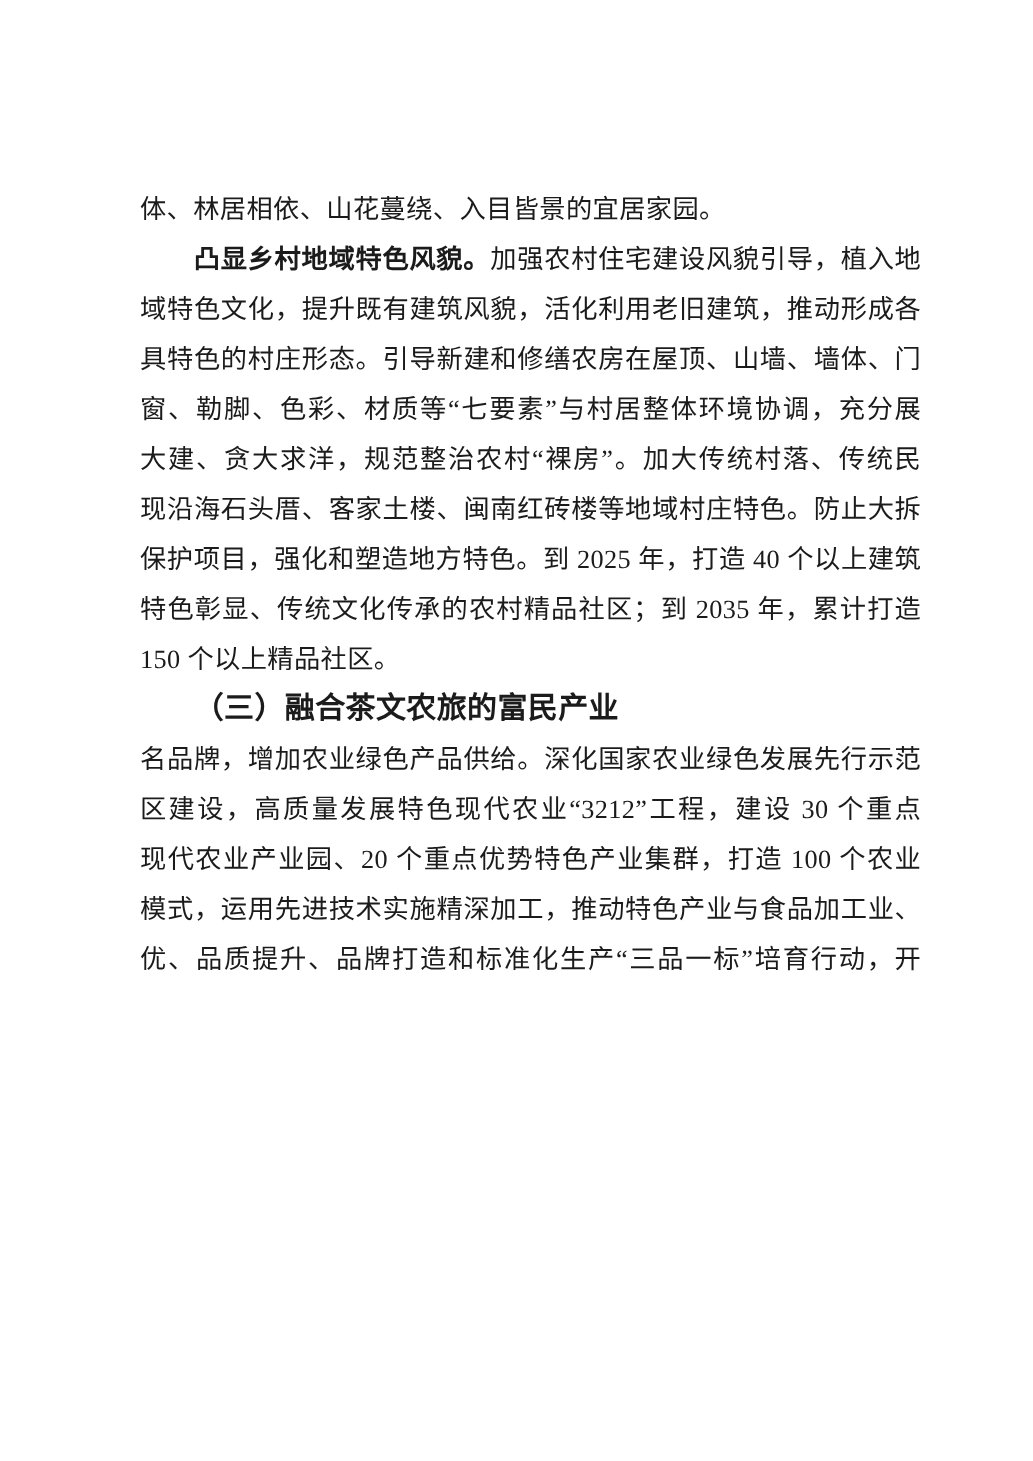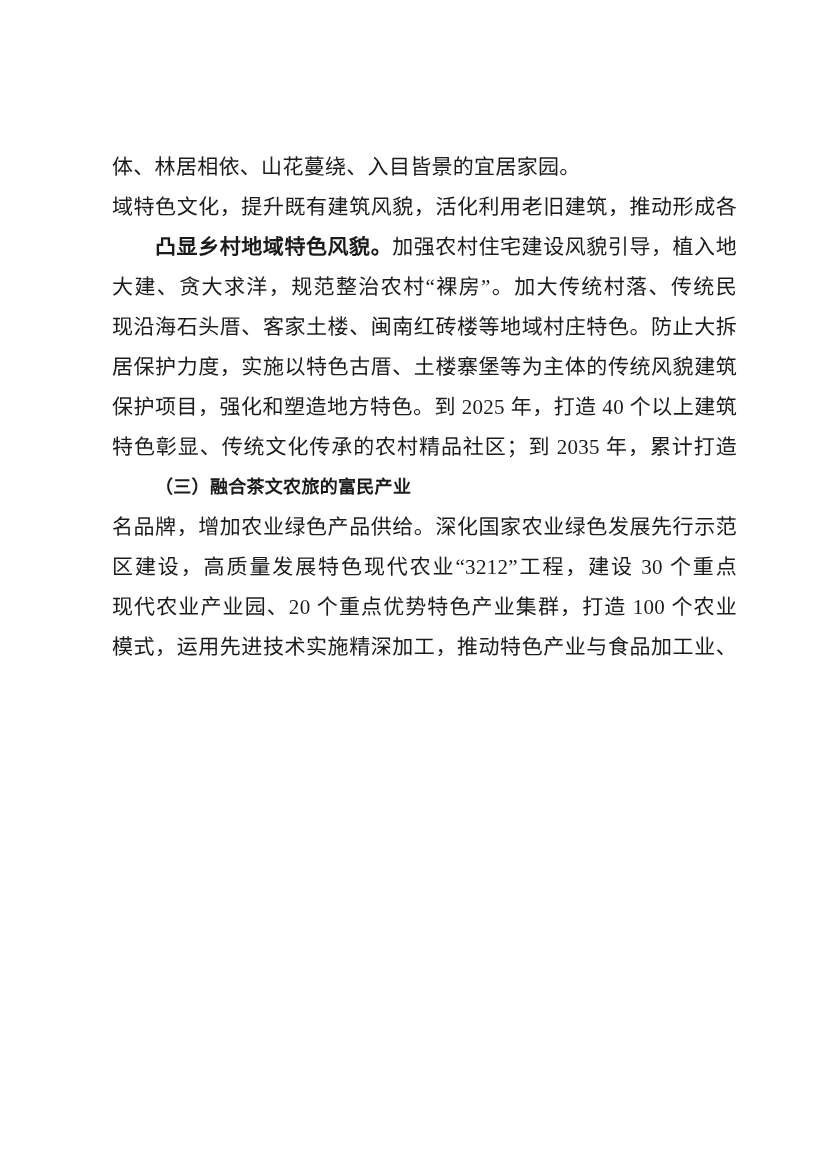--- a/index.html
+++ b/index.html
@@ -34,50 +34,53 @@
   }
   .line.j {
     text-align: justify;
     text-align-last: justify;
     text-justify: inter-character;
   }
   .line.ind {
     padding-left: 43px;
   }
   .line.hd {
-    font-size: 18px;
+    font-size: 24px;
   }
   .line span.b {
     font-weight: 700;
   }
   .footer {
     position: absolute;
     left: 112px;
     top: 1056px;
     font-size: 16px;
     line-height: 26px;
     color: #2a2a2a;
     letter-spacing: 2px;
   }
 </style>
 </head>
 <body>
 
 <div class="page">
   <div class="text-block" id="text-block">
       <div class="line"><span>体、林居相依、山花蔓绕、入目皆景的宜居家园。</span></div>
+      <div class="line j ind"><span class="b">凸显乡村地域特色风貌。</span><span>加强农村住宅建设风貌引导，植入地</span></div>
       <div class="line j"><span>域特色文化，提升既有建筑风貌，活化利用老旧建筑，推动形成各</span></div>
-      <div class="line j ind"><span class="b">凸显乡村地域特色风貌。</span><span>加强农村住宅建设风貌引导，植入地</span></div>
+      <div class="line j"><span>具特色的村庄形态。引导新建和修缮农房在屋顶、山墙、墙体、门</span></div>
+      <div class="line j"><span>窗、勒脚、色彩、材质等“七要素”与村居整体环境协调，充分展</span></div>
       <div class="line j"><span>大建、贪大求洋，规范整治农村“裸房”。加大传统村落、传统民</span></div>
       <div class="line j"><span>现沿海石头厝、客家土楼、闽南红砖楼等地域村庄特色。防止大拆</span></div>
-      <div class="line j"><span>居保护力度，实施以特色古厝、土楼寨堡等为主体的传统风貌建筑</span></div>
       <div class="line j"><span>保护项目，强化和塑造地方特色。到 2025 年，打造 40 个以上建筑</span></div>
       <div class="line j"><span>特色彰显、传统文化传承的农村精品社区；到 2035 年，累计打造</span></div>
+      <div class="line"><span>150 个以上精品社区。</span></div>
       <div class="line ind hd"><span class="b">（三）融合茶文农旅的富民产业</span></div>
       <div class="line j"><span>名品牌，增加农业绿色产品供给。深化国家农业绿色发展先行示范</span></div>
       <div class="line j"><span>区建设，高质量发展特色现代农业“3212”工程，建设 30 个重点</span></div>
       <div class="line j"><span>现代农业产业园、20 个重点优势特色产业集群，打造 100 个农业</span></div>
       <div class="line j"><span>模式，运用先进技术实施精深加工，推动特色产业与食品加工业、</span></div>
+      <div class="line j"><span>优、品质提升、品牌打造和标准化生产“三品一标”培育行动，开</span></div>
     </div>
   <div class="footer">
     <span>— 28 —</span>
   </div>
 </div>
 
 </body></html>

